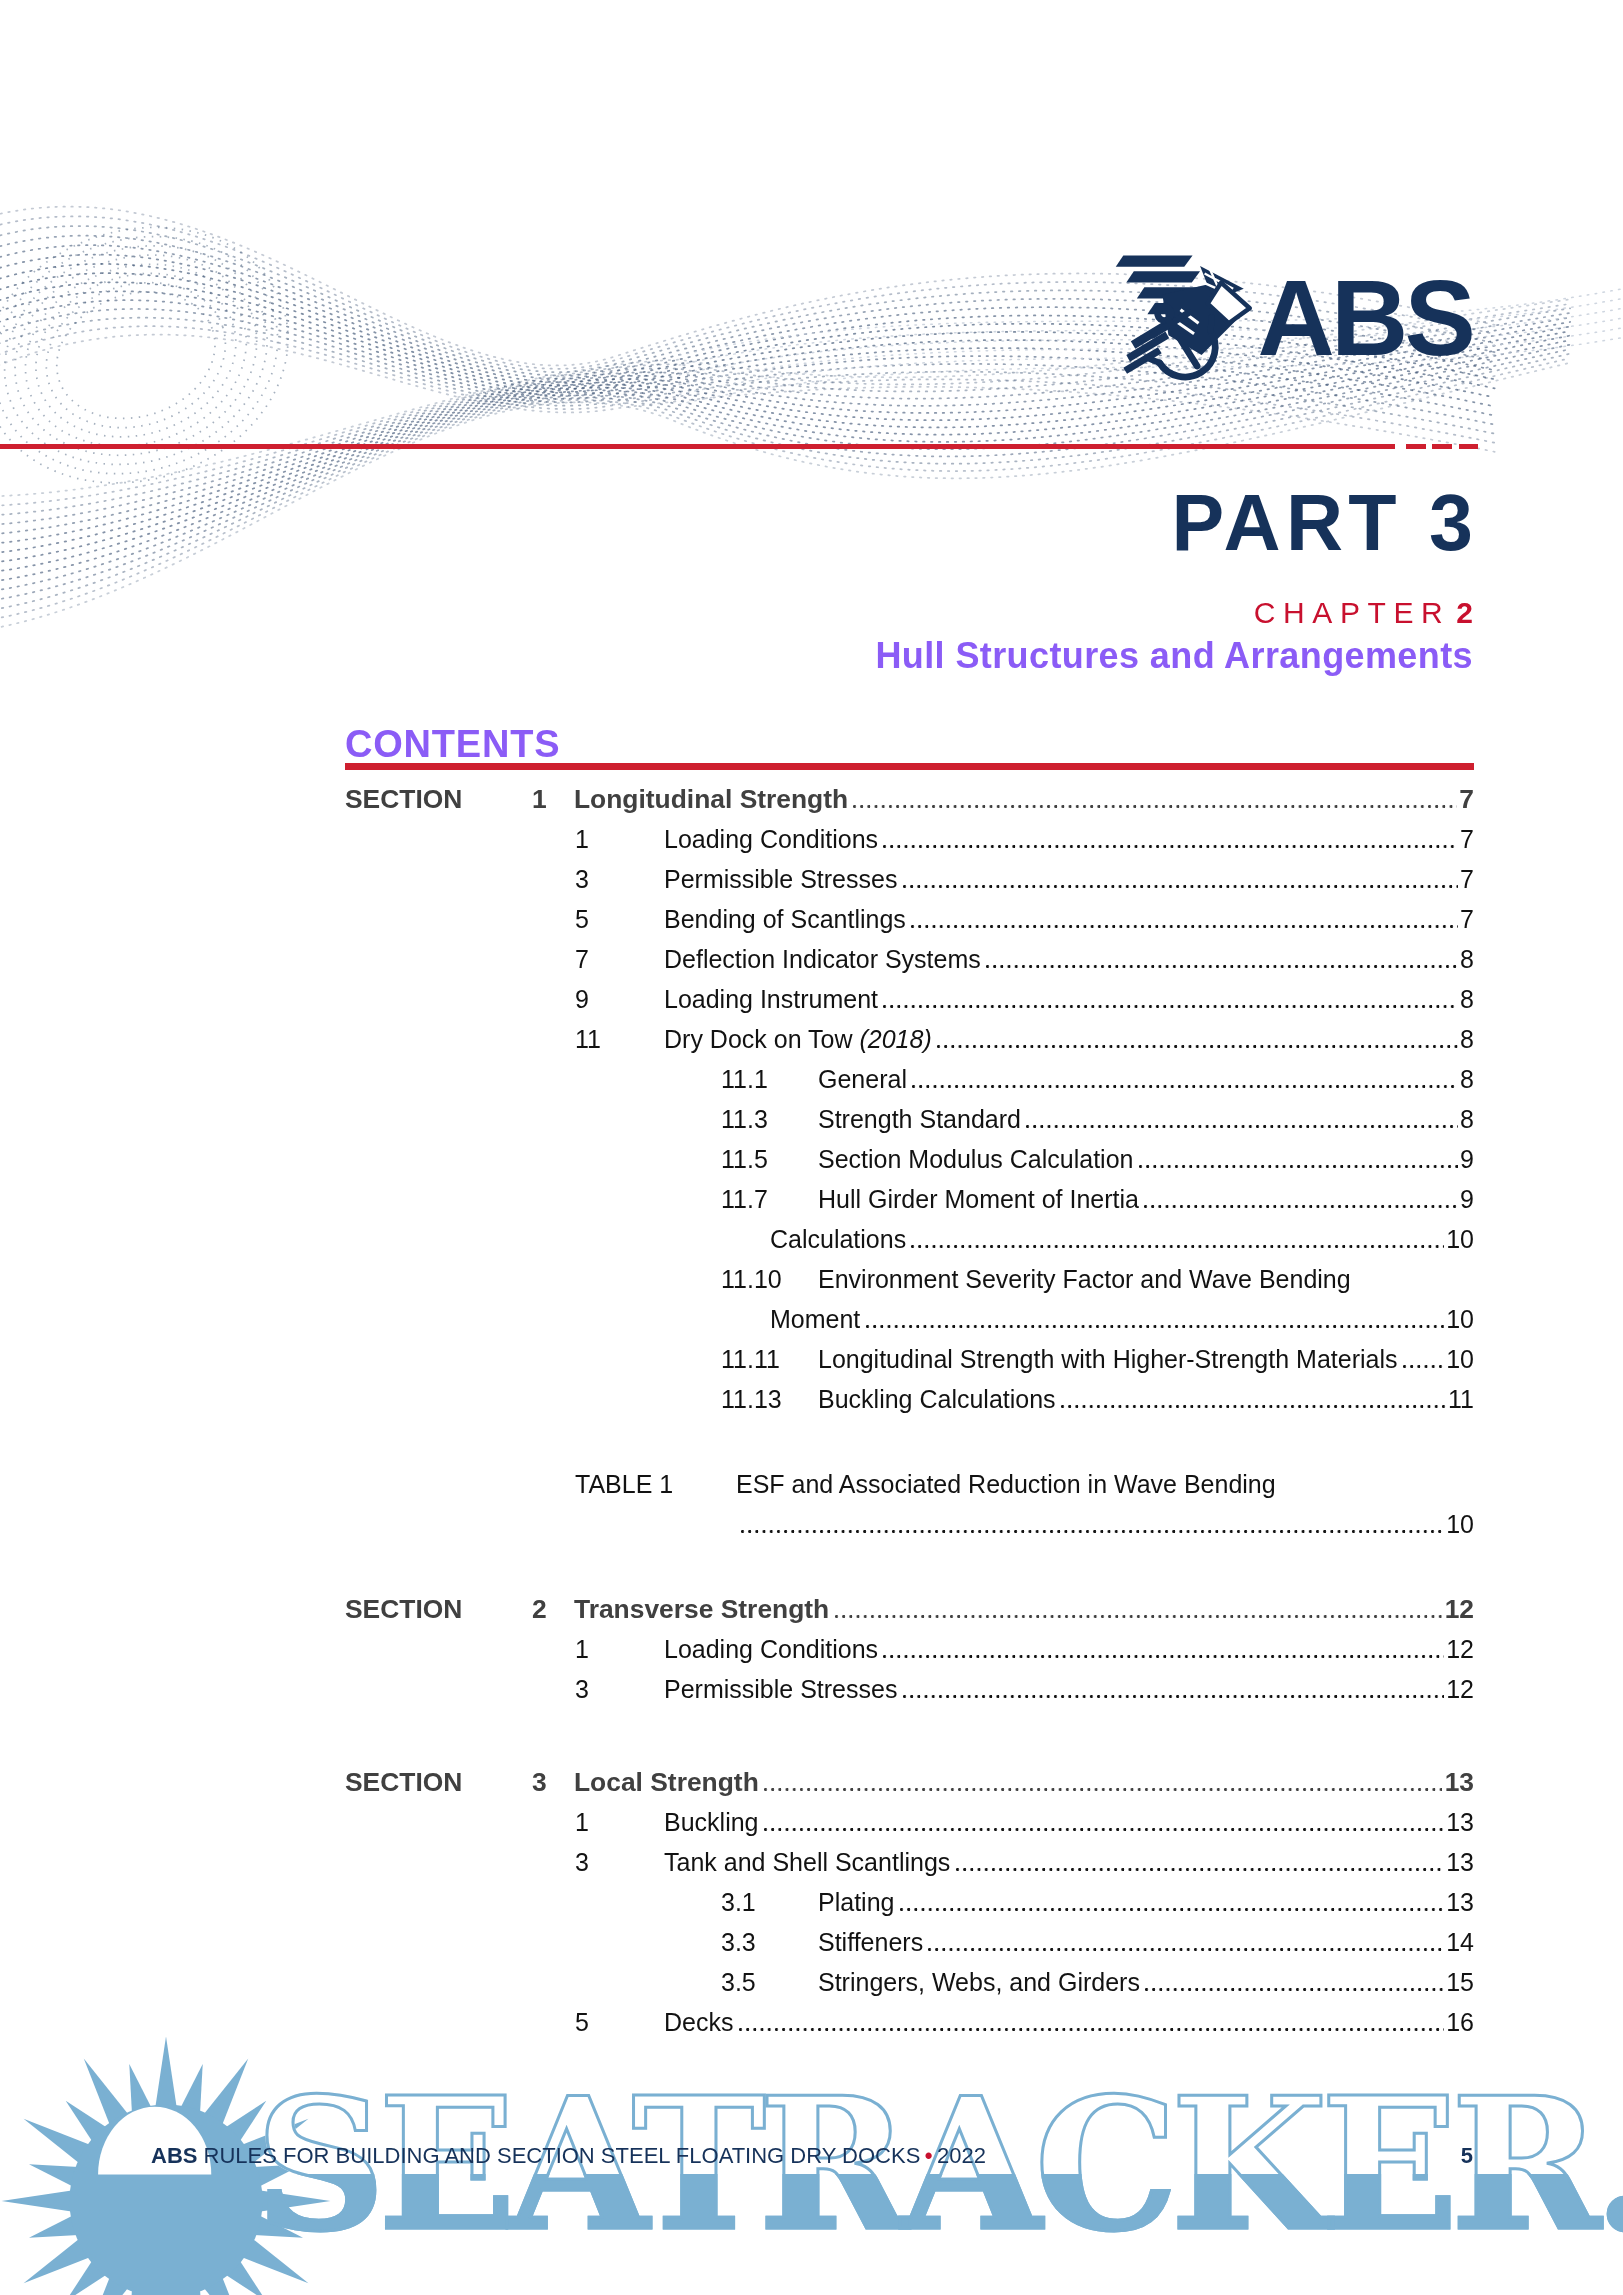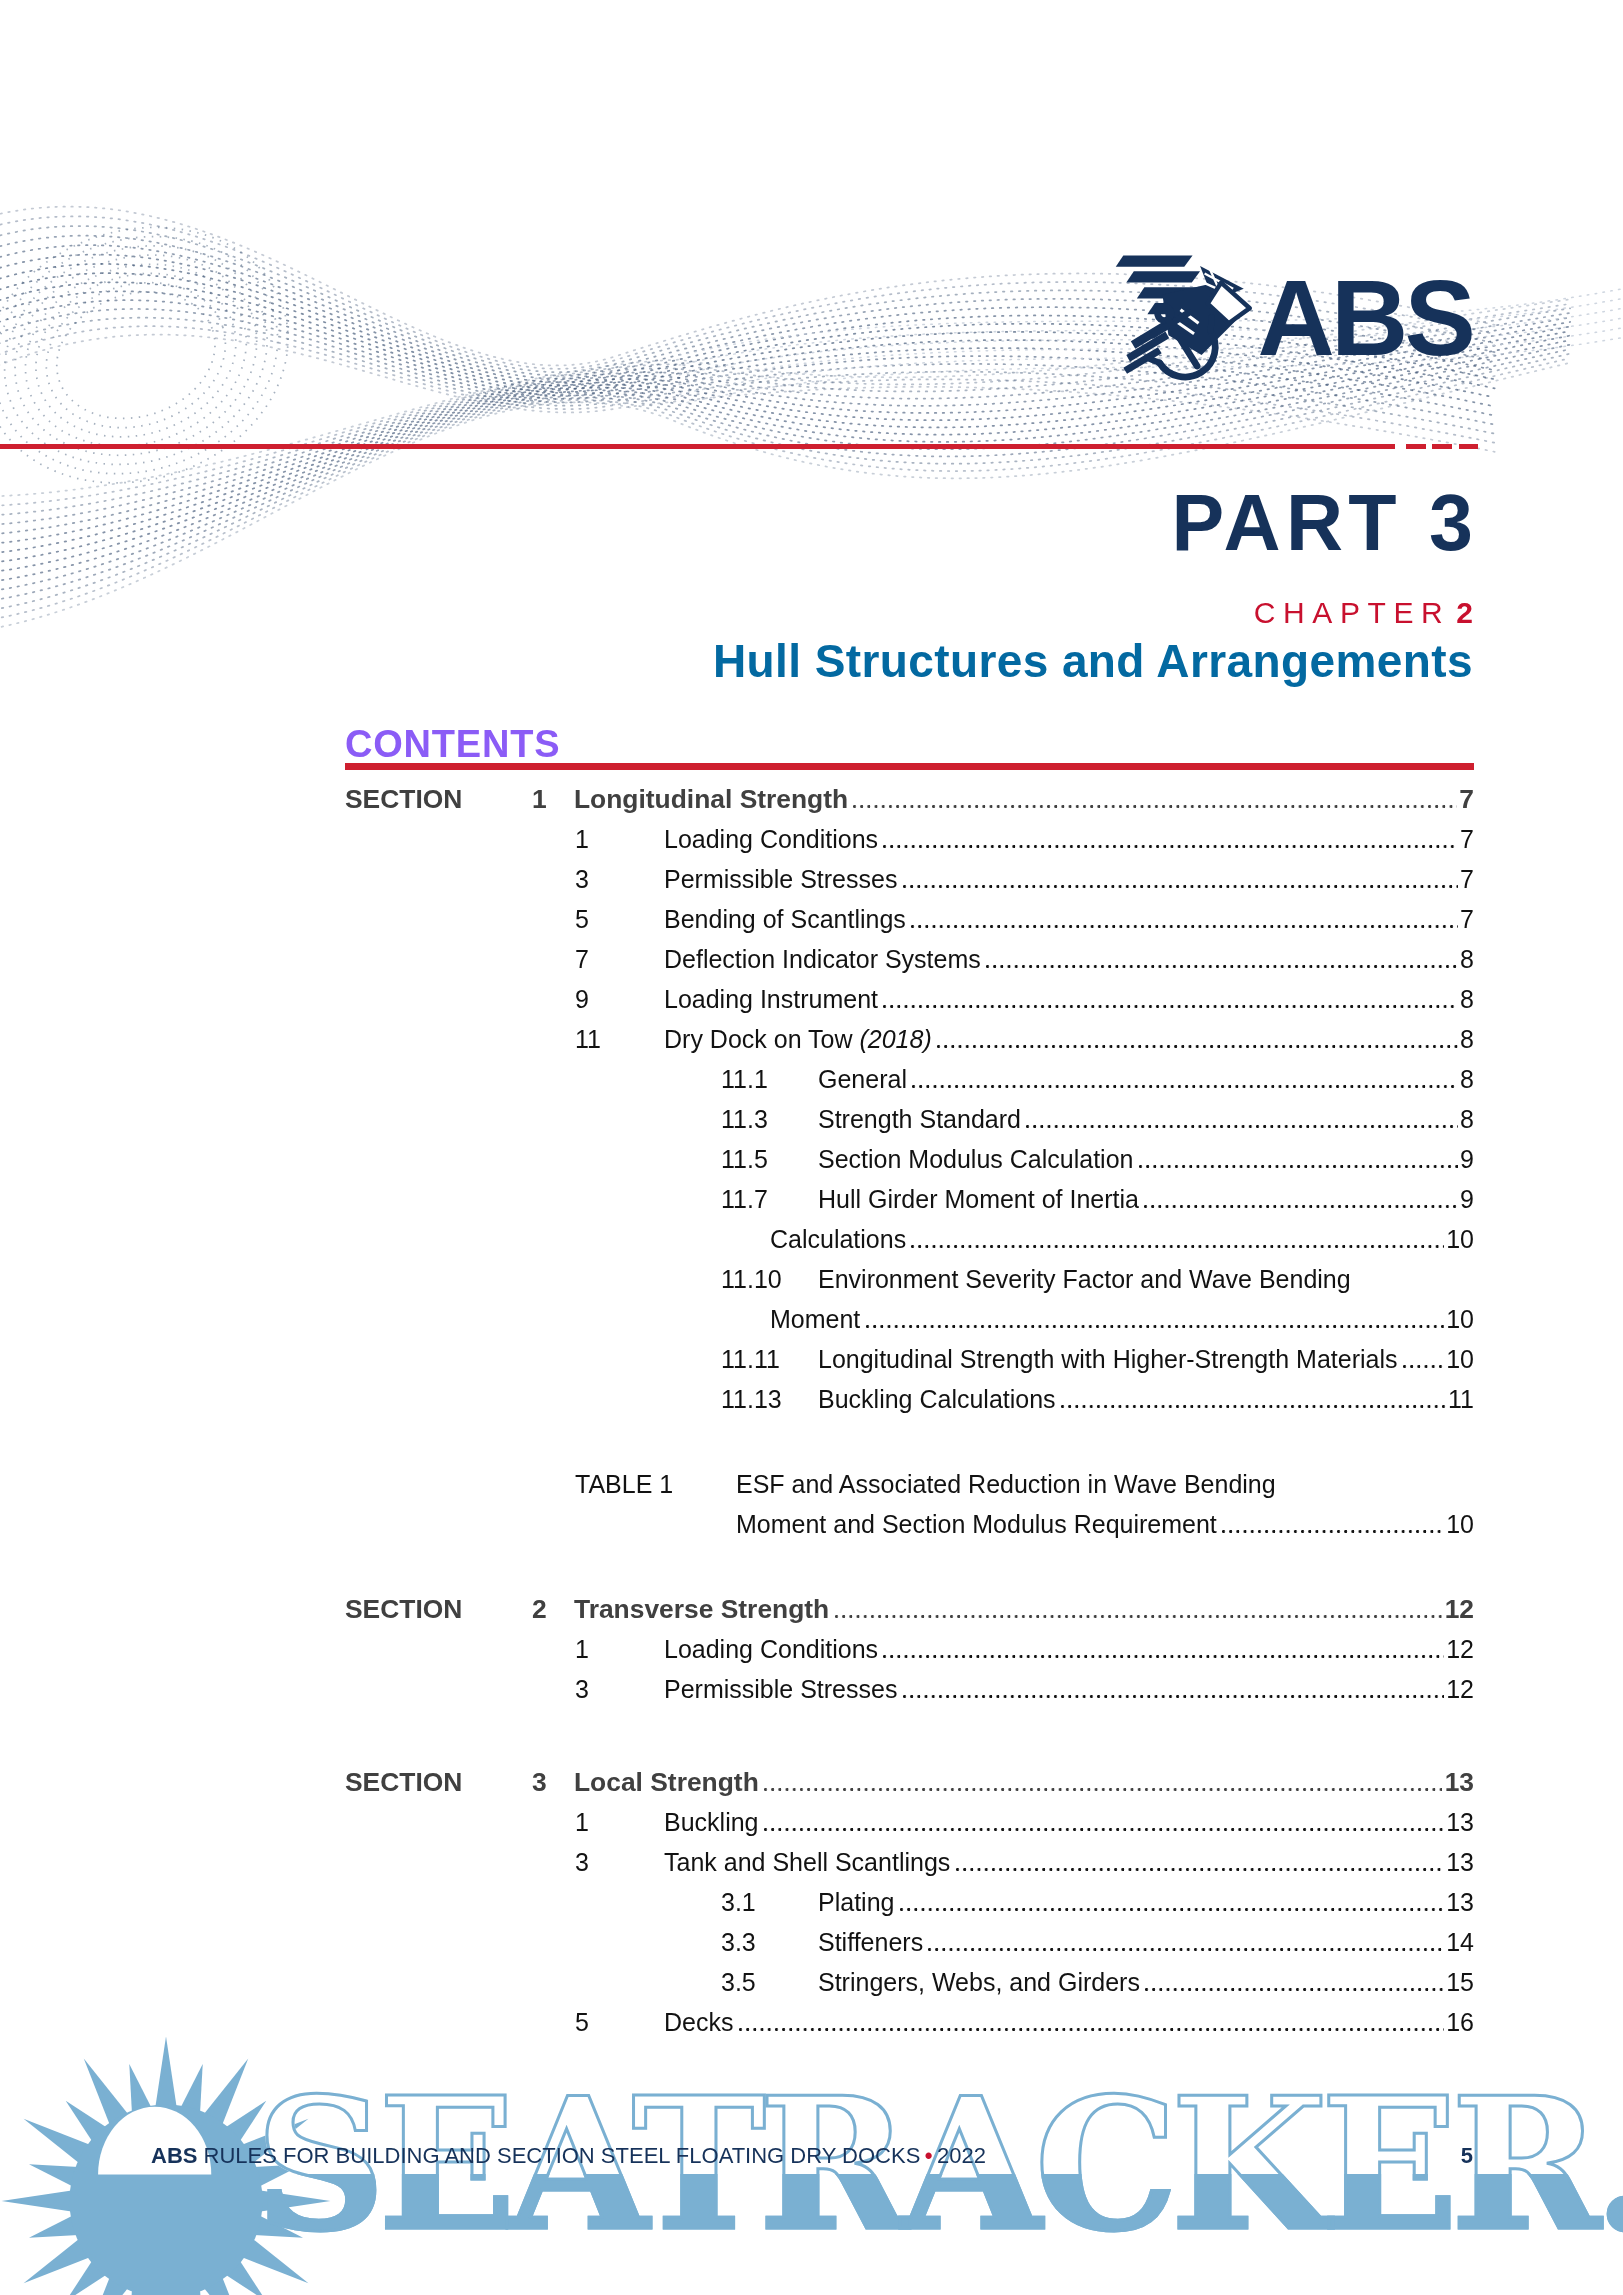--- a/index.html
+++ b/index.html
@@ -17,21 +17,21 @@
   
   .redline{position:absolute; left:0; top:444px; width:1395px; height:5.3px; background:#ce1f2f; z-index:2;}
   .reddashes{position:absolute; left:1406px; top:444px; height:5.3px; display:flex; gap:6.8px; z-index:2;}
   .reddashes i{display:block; width:19.6px; height:5.3px; background:#ce1f2f;}
   
   .hdr-right{position:absolute; right:150px; text-align:right; white-space:nowrap; z-index:2;}
   .part-title{top:483px; font-size:79px; font-weight:bold; color:#16325a; letter-spacing:5.3px; margin-right:-5.3px; line-height:1;margin-left:37px;}
   .chapter-line{top:598px; font-size:30px; line-height:1; color:#c8102e;}
   .chapter-label{letter-spacing:7.6px; margin-right:6px; font-weight:400;margin-top:48px;}
   .chapter-num{font-weight:bold;}
-  .chapter-title{top:638px; font-size:46px; font-weight:bold; color:#0369a1; letter-spacing:0.4px; line-height:1;}
+  .chapter-title{top:638px; font-size:36px; font-weight:bold; color:#8b5cf6; letter-spacing:0.4px; line-height:1;}
   
   .contents-title{position:absolute; left:345px; top:725px; font-size:38px; font-weight:bold; color:#8b5cf6; letter-spacing:0.8px; line-height:1; z-index:2;}
   .contents-rule{position:absolute; left:345px; top:763px; width:1129px; height:6.8px; background:#ce1f2f; z-index:2;}
   
   .toc{position:absolute; left:345px; top:779px; width:1129px; z-index:2;}
   .toc-row{display:flex; align-items:baseline; height:40px; line-height:40px; font-size:25px; color:#121212; white-space:nowrap;}
   .toc-row.section-row{color:#404040; font-weight:bold; font-size:26.4px;}
   .cell{flex:none;}
   .c-sec-label{width:187px;}
   .c-sec-num{width:42px;}
@@ -304,21 +304,20 @@
       <div class="toc-row">
         <div class="cell ind-tbl"></div>
         <div class="cell num-tbl">TABLE 1</div>
         <div class="flex-rest">
           <div class="cell entry-title">ESF and Associated Reduction in Wave Bending</div>
         </div>
       </div>
       <div class="toc-row">
         <div class="cell ind-cont-tbl"></div>
         <div class="flex-rest">
-          <div class="cell entry-title">Moment and Section Modulus Requirement</div>
           <div class="leader"></div>
           <div class="cell pagenum">10</div>
         </div>
       </div>
       <div class="spacer60"></div>
       <div class="toc-row section-row">
         <div class="cell c-sec-label">SECTION</div>
         <div class="cell c-sec-num">2</div>
         <div class="flex-rest">
           <div class="cell entry-title">Transverse Strength</div>

